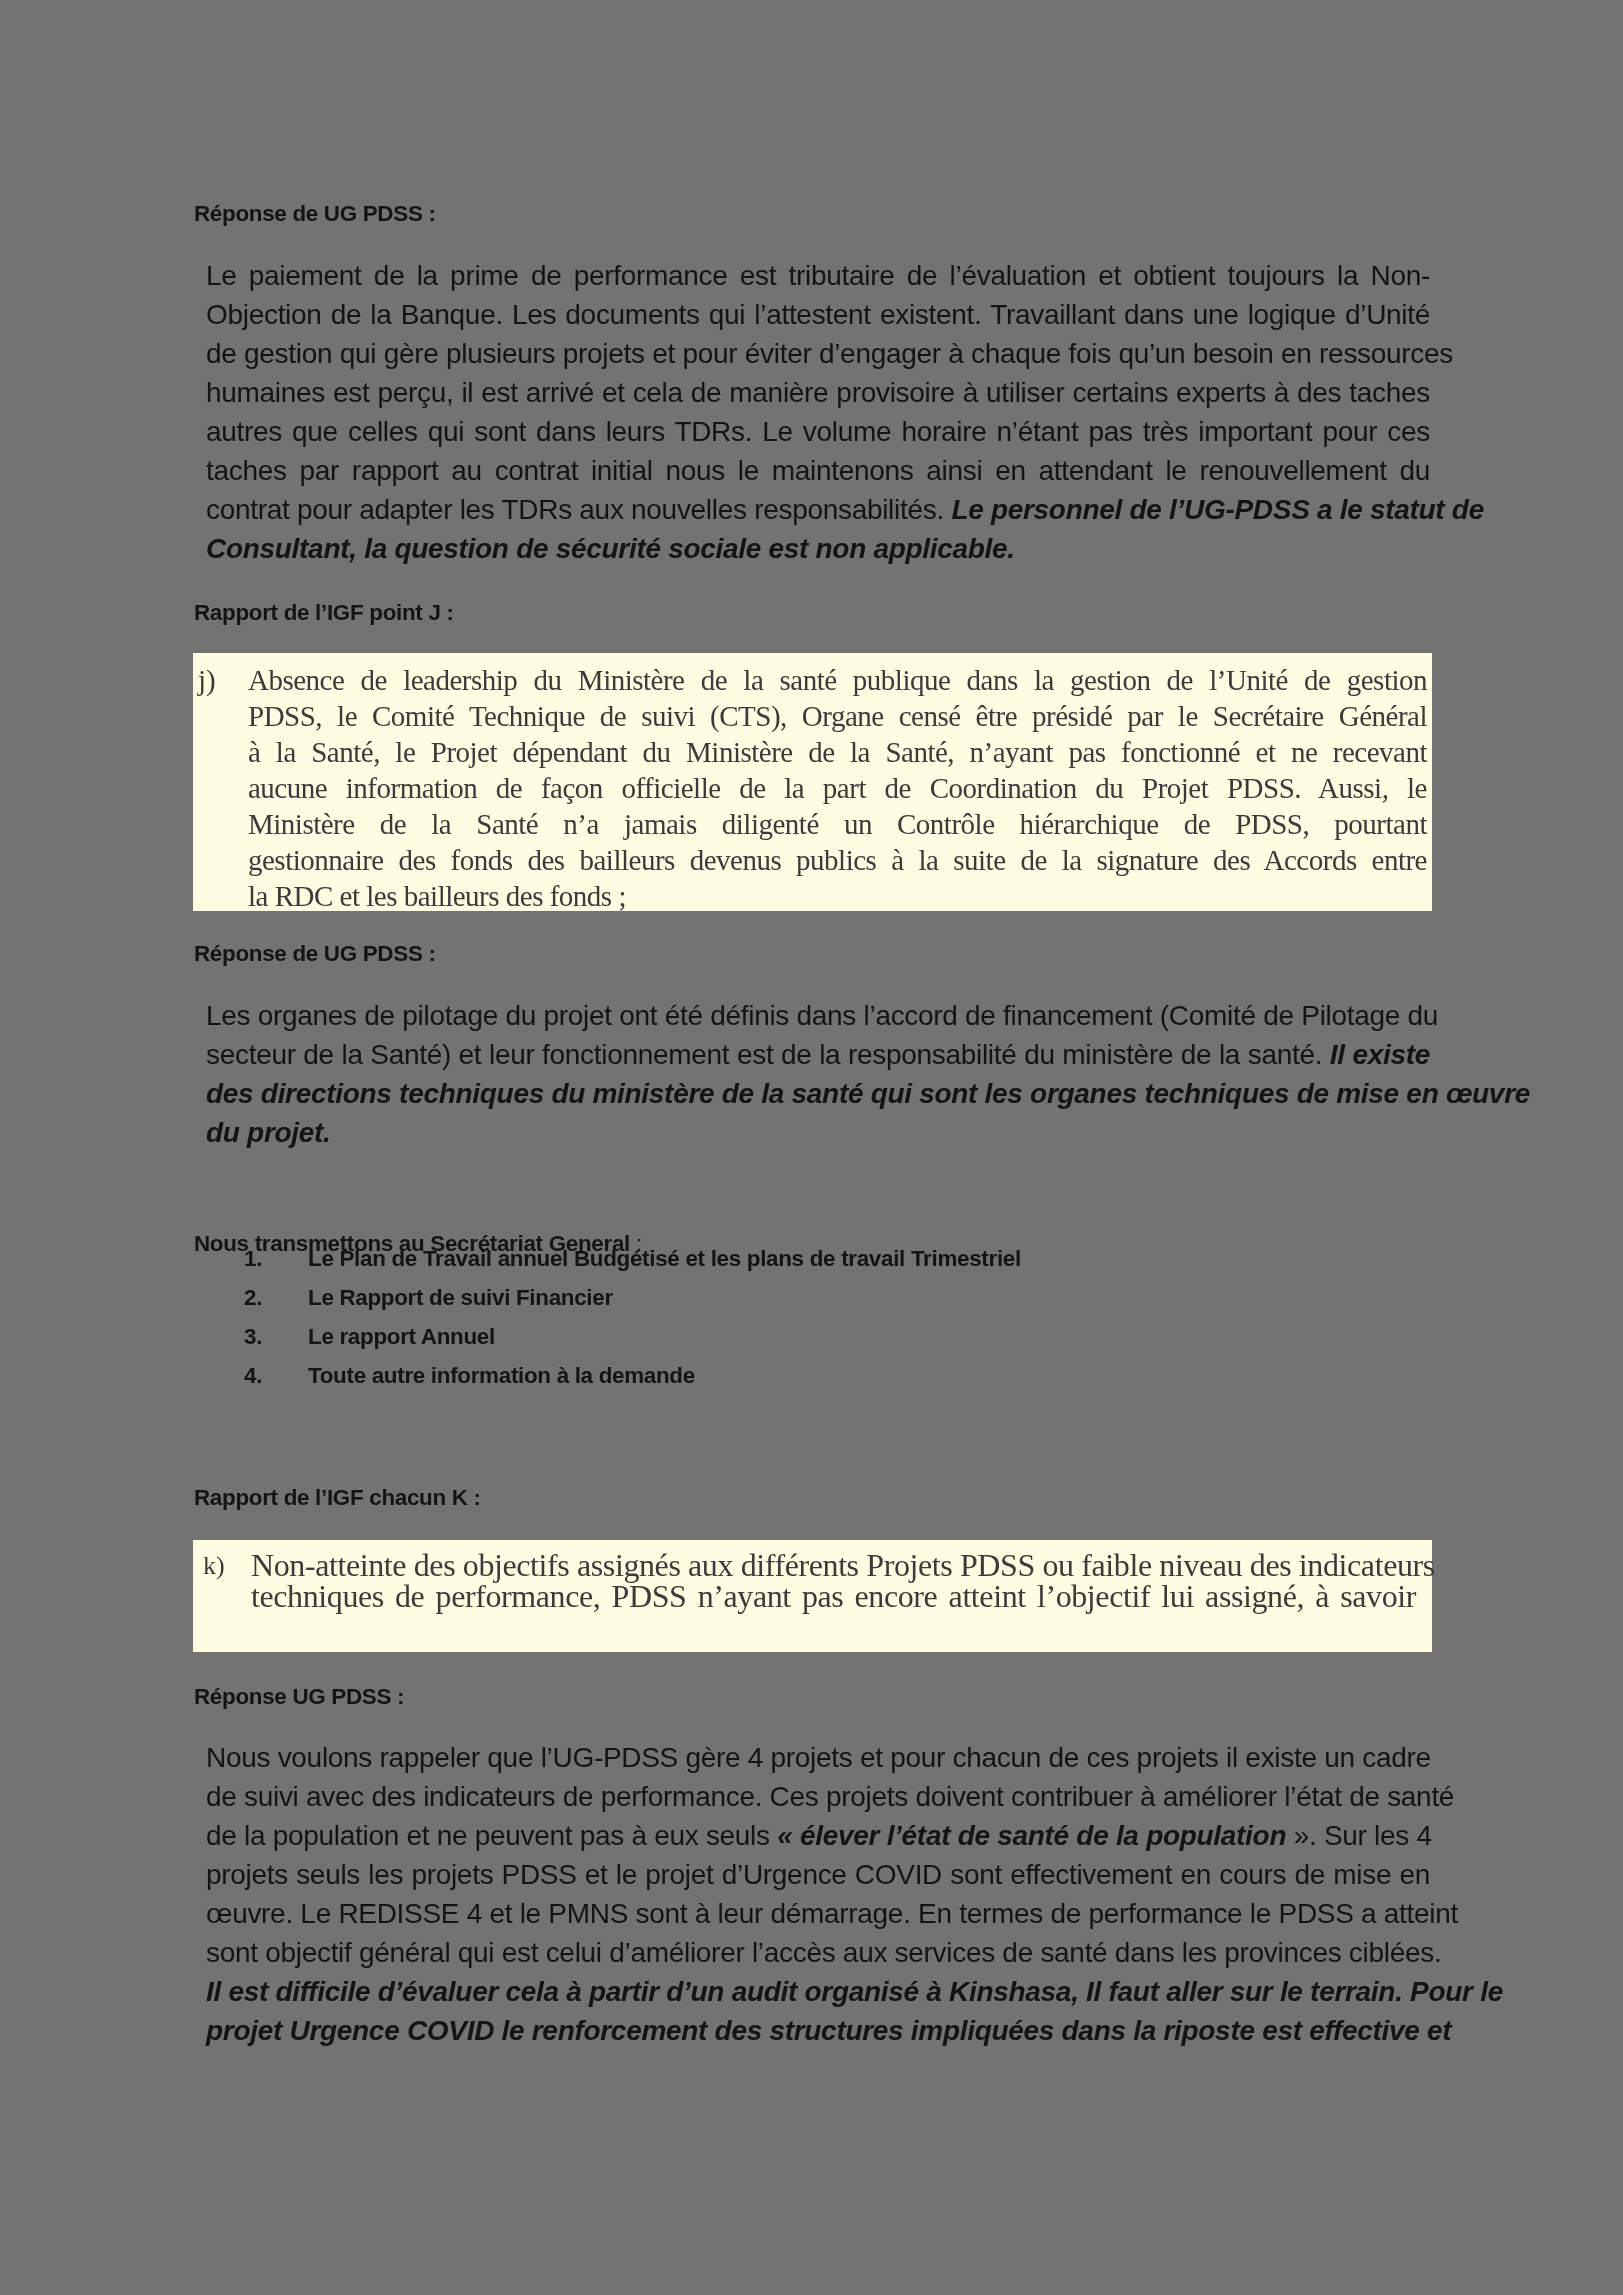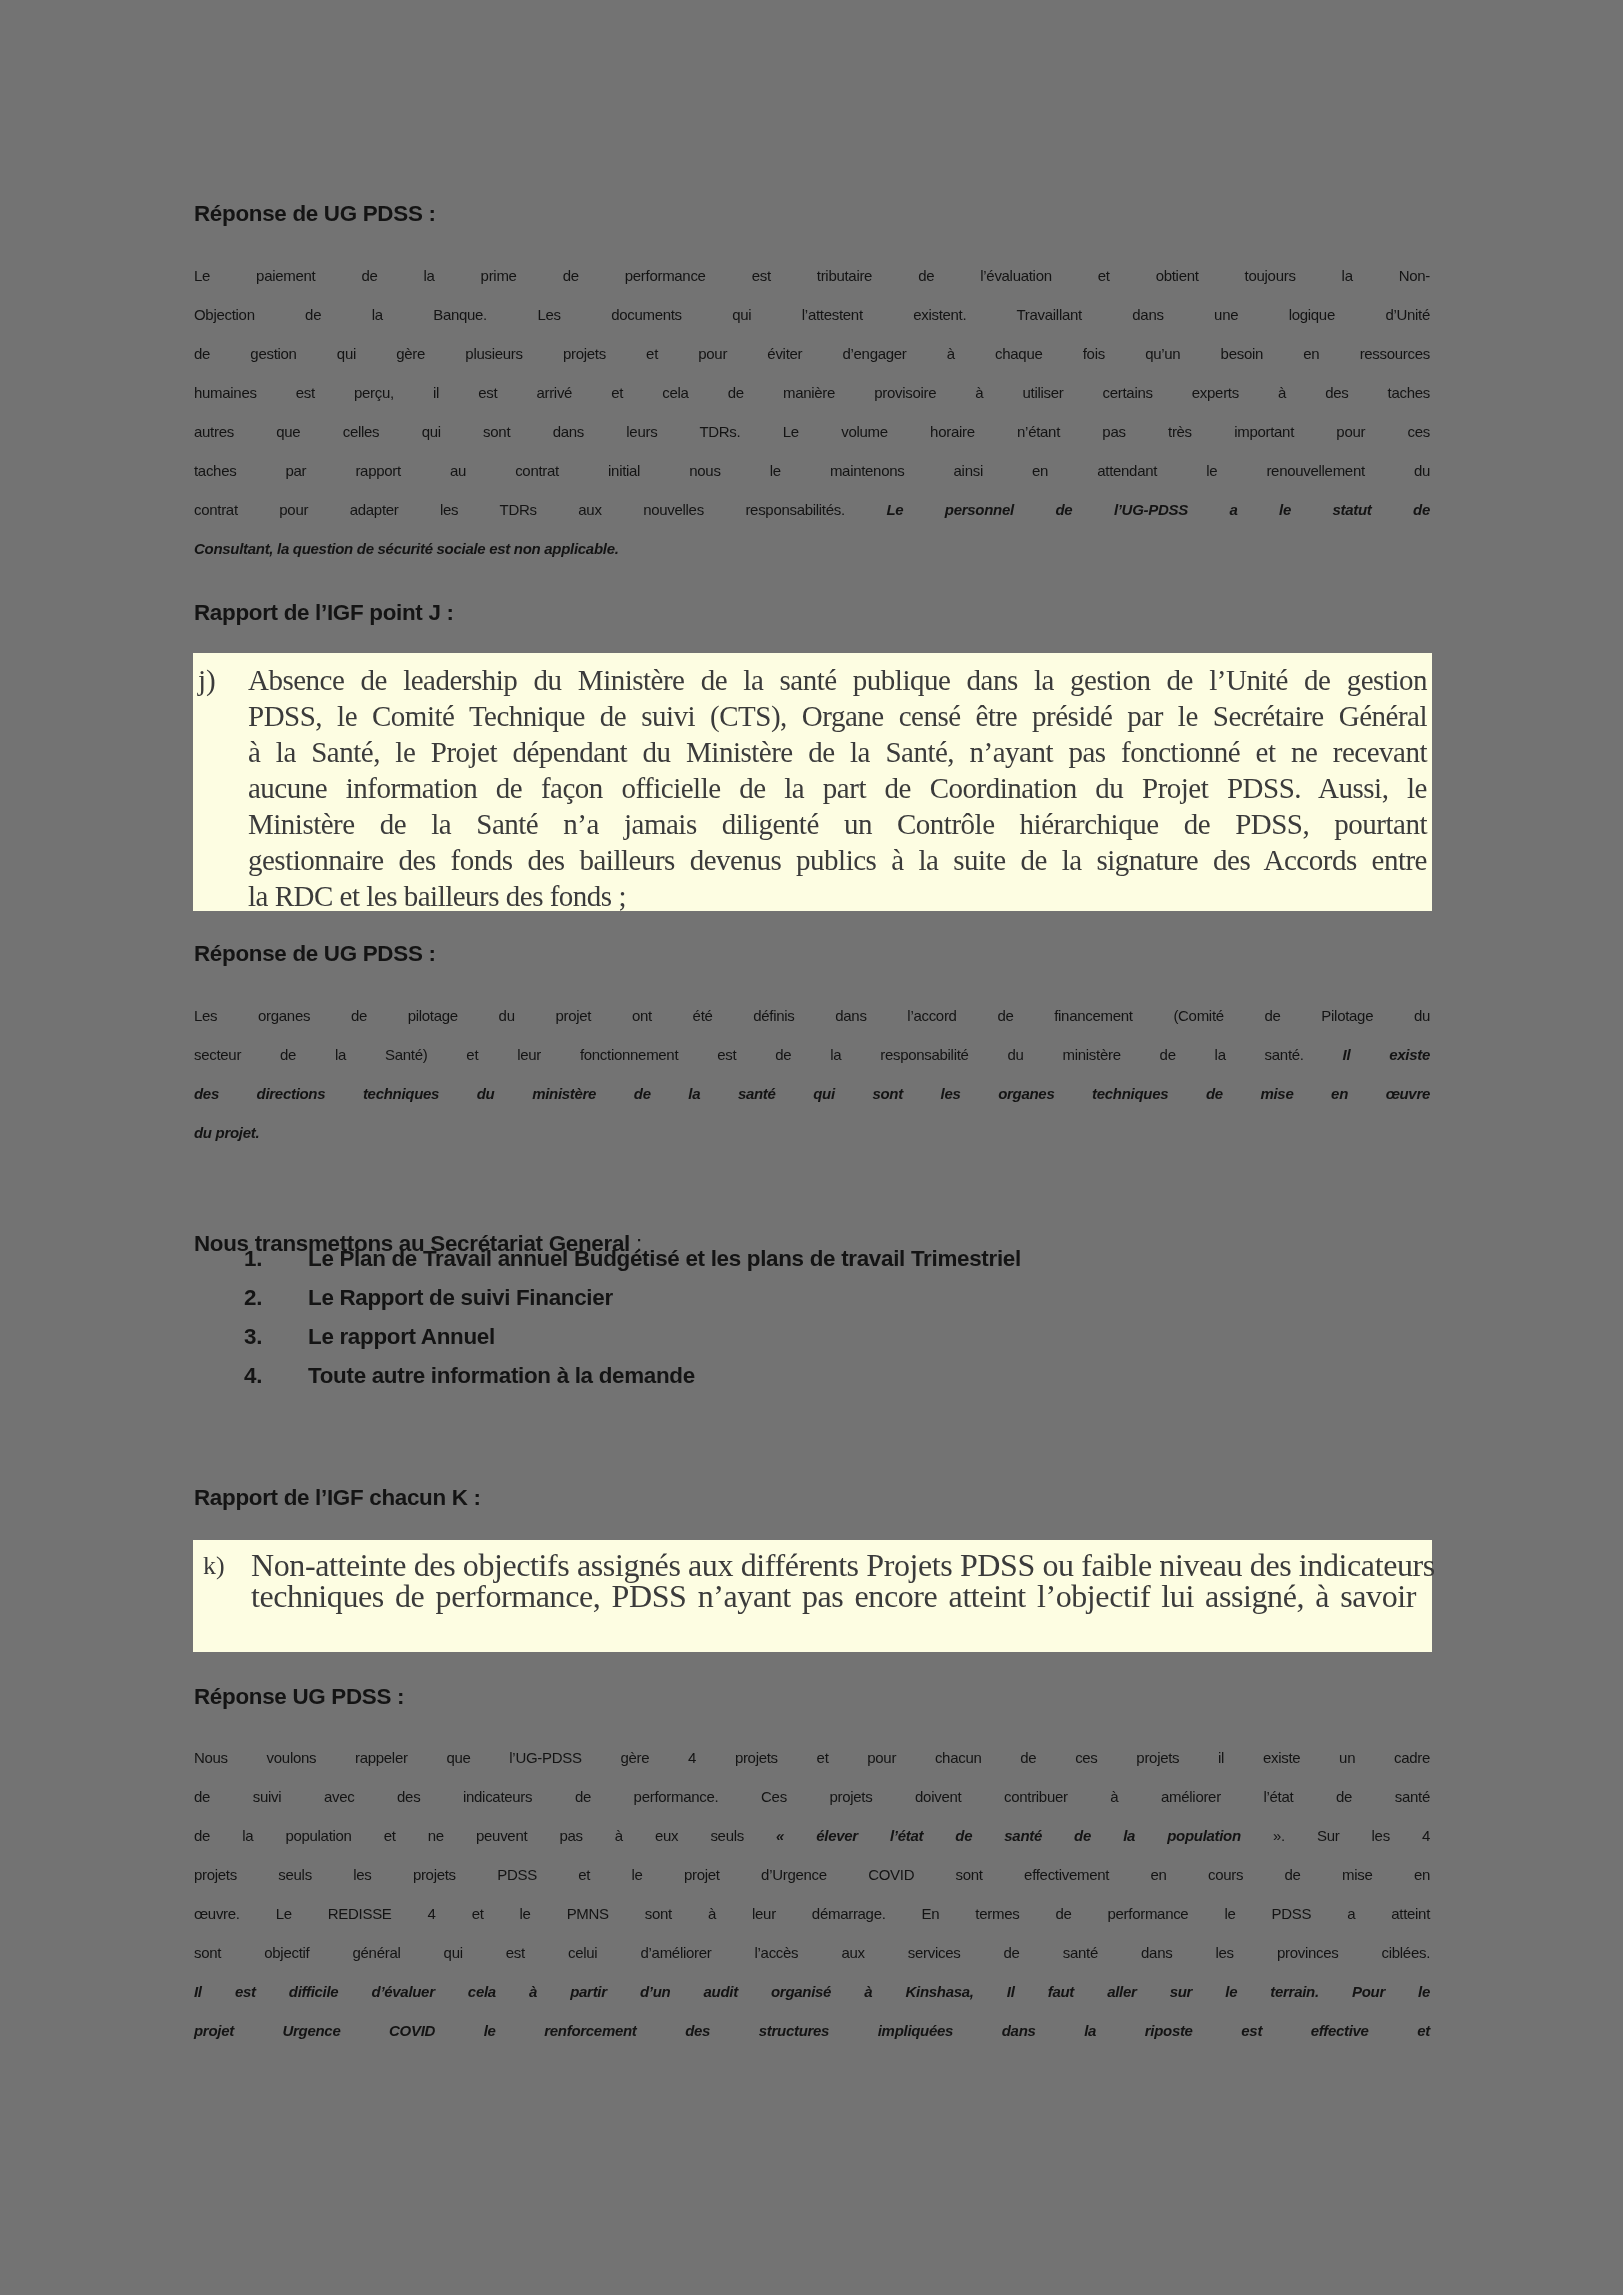--- a/index.html
+++ b/index.html
@@ -1,22 +1,22 @@
 <!DOCTYPE html>
 <html style="font-size:13.5px"><head>
 <meta charset="utf-8">
 <style>
   html, body { margin: 0; padding: 0; background: #ffffff; }
   body { width: 1623px; height: 2295px; position: relative; overflow: hidden; }
   .page { position: absolute; left: 0; top: 0; width: 1623px; height: 2295px; background: #737373; }
   .sans { font-family: "Liberation Sans", "DejaVu Sans", sans-serif; color: #141414; }
   .block { position: absolute; left: 194px; width: 1236px; }
   .line {
-    height: 39px; line-height: 39px; font-size: 15px; letter-spacing: -0.3px;
-    white-space: nowrap; overflow: visible; text-align: justify; text-align-last: justify;
+    height: 39px; line-height: 39px; font-size: 28px; letter-spacing: -0.3px;
+    white-space: nowrap; overflow: visible; text-align: justify; text-align-last: justify; margin-left: 12px;
   }
   .line.last { text-align-last: left; }
   .heading { font-weight: bold; font-size: 22.4px; letter-spacing: -0.3px; line-height: 39px; height: 39px; white-space: nowrap; }
   b, .b { font-weight: bold; font-style: italic; }
   .normal { font-weight: normal; }
 
   .list { position: absolute; left: 244px; width: 1099px; }
   .list-item { position: relative; height: 39px; line-height: 39px; font-size: 22.4px; font-weight: bold; letter-spacing: -0.3px; white-space: nowrap; }
   .list-num { position: absolute; left: 0; }
   .list-text { position: absolute; left: 64px; }

